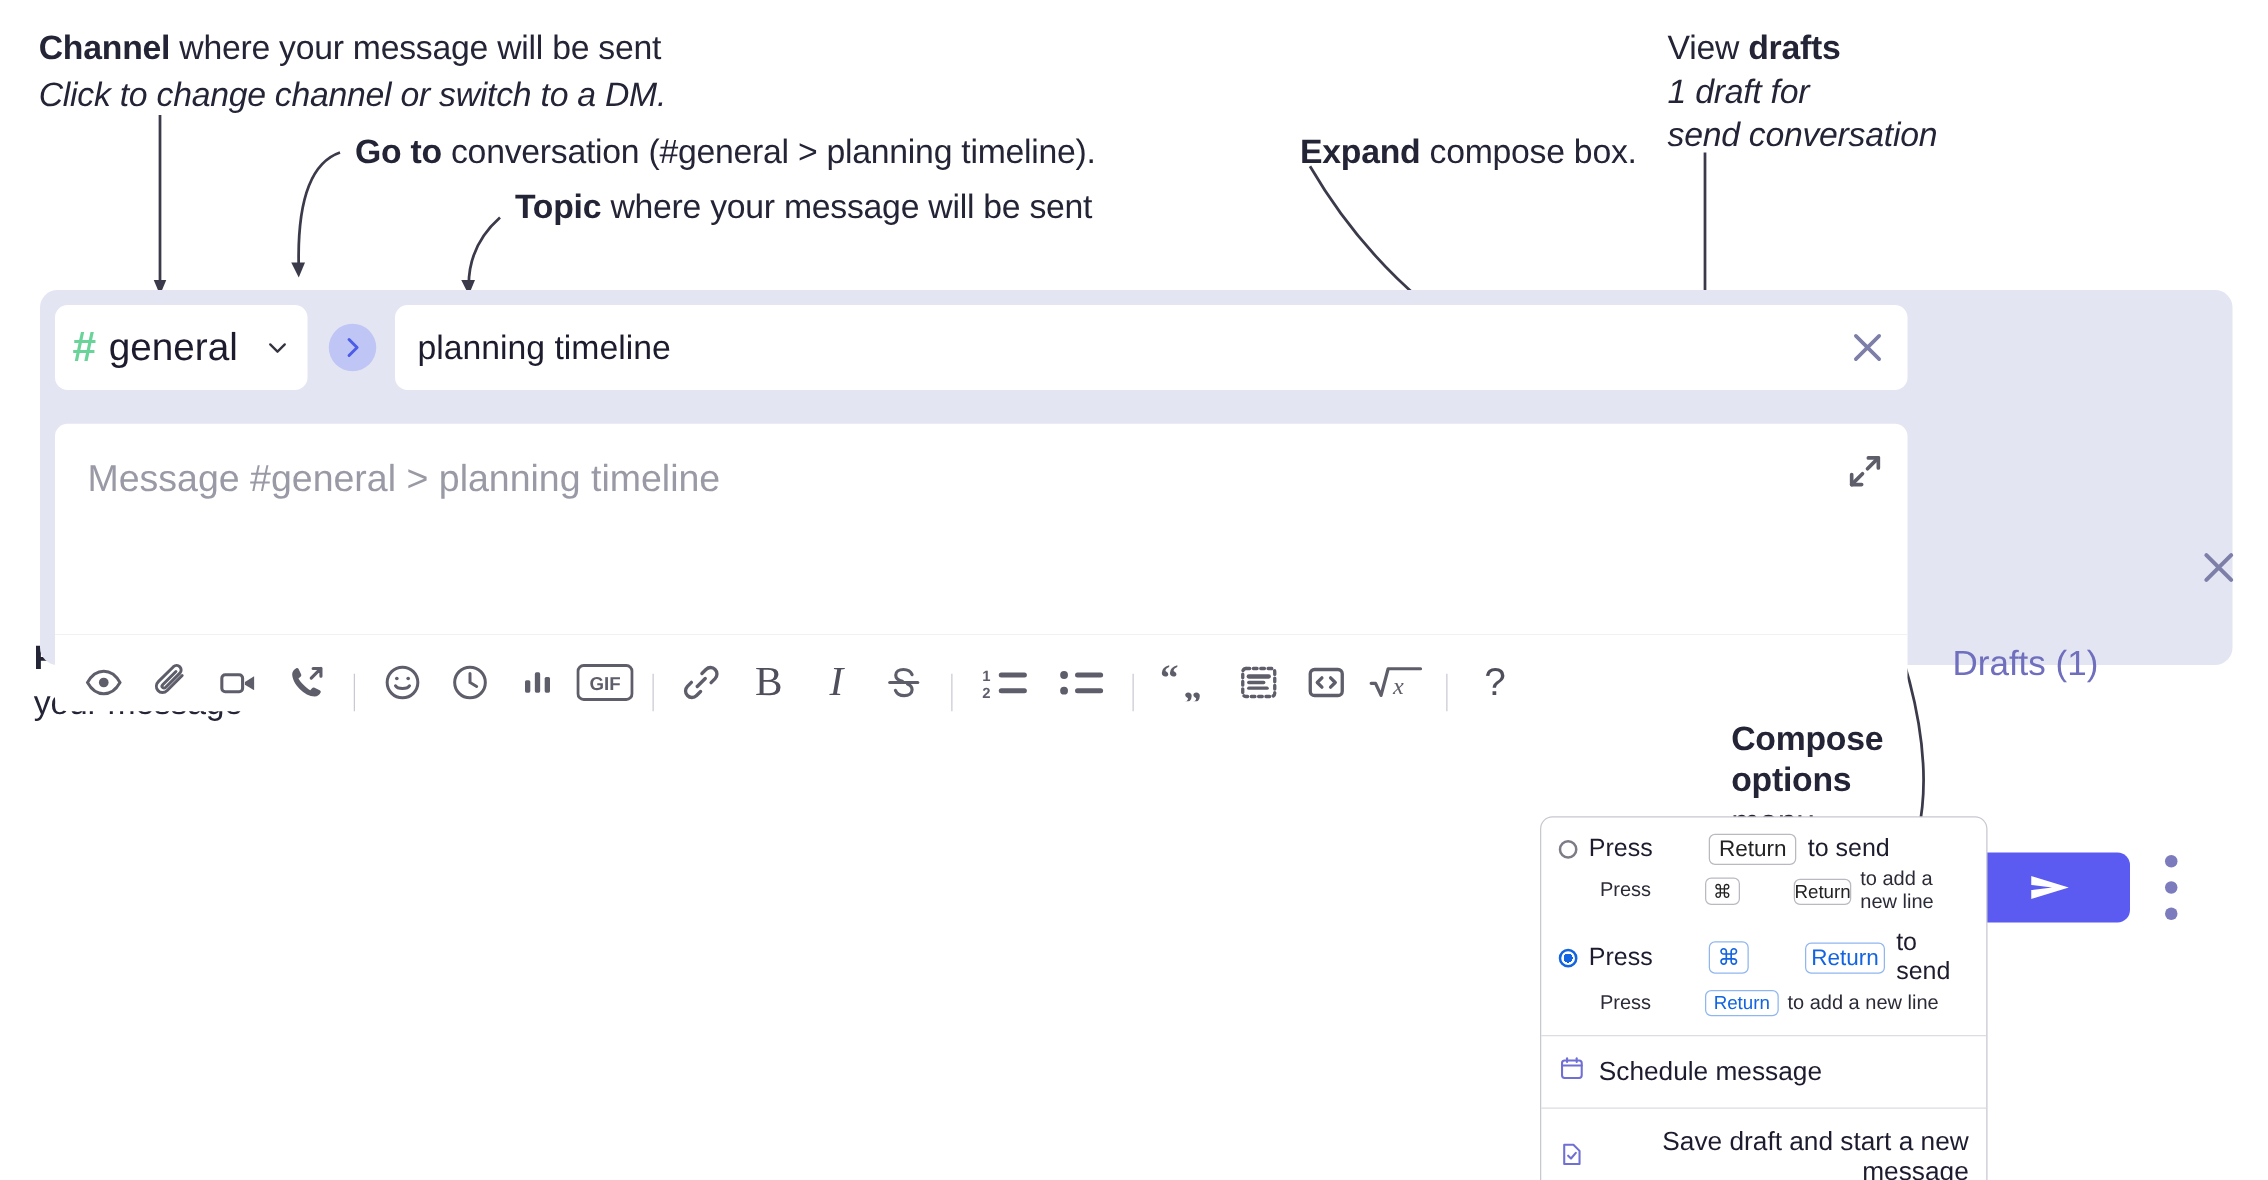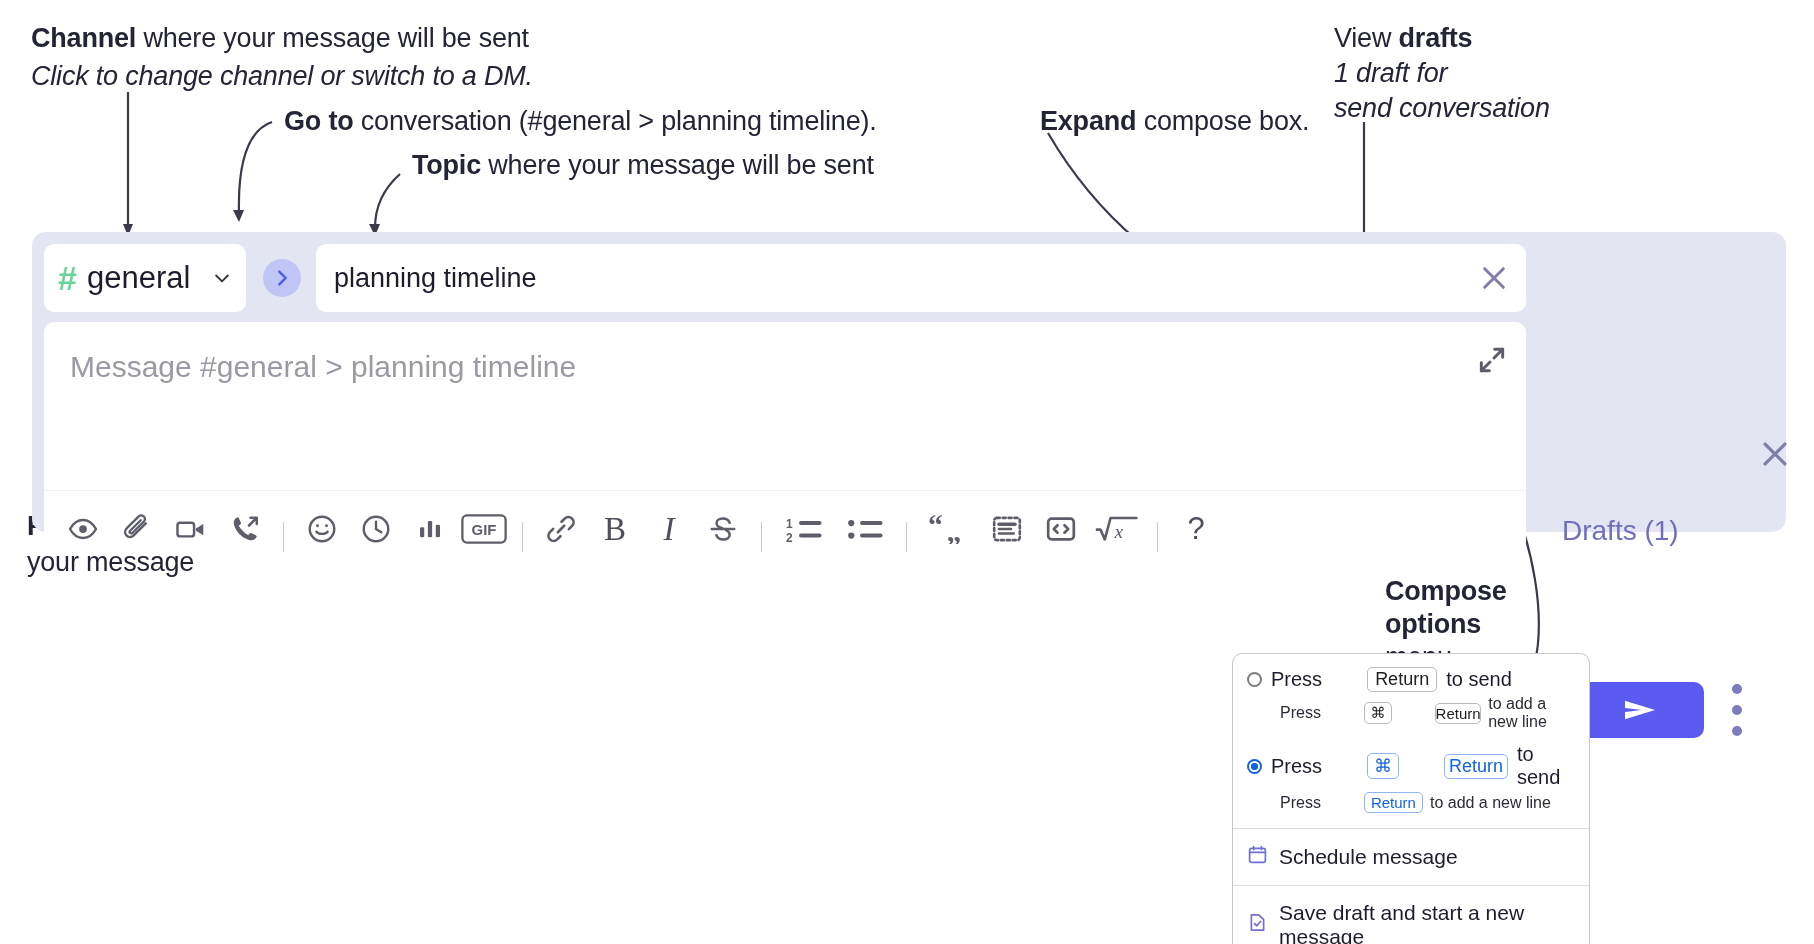--- a/index.html
+++ b/index.html
@@ -41,21 +41,21 @@
   }
 
   #topic-field{
     position:absolute;left:272px;top:0;right:0;height:68px;
     background:#fff;border-radius:10px;display:flex;align-items:center;
     padding:0 16px 0 18px;box-sizing:border-box;
   }
   #topic-value{font-size:27px;color:#1d1c2e;flex:1;}
 
   #msgbox{
-    position:absolute;left:0;top:78px;width:1482px;height:230px;
+    position:absolute;left:0;top:95px;width:1482px;height:230px;
     background:#fff;border-radius:10px;box-sizing:border-box;text-decoration:underline;
   }
   #msg-placeholder{position:absolute;left:26px;top:28px;font-size:30px;color:#9a9aa6;}
   #expand-btn{position:absolute;right:18px;top:22px;width:32px;height:32px;}
 
   #toolbar{
     position:absolute;left:0;bottom:0;width:1482px;height:62px;
     display:flex;align-items:flex-end;padding:0 12px;box-sizing:border-box;
     border-top:1px solid #f1f1f5;border-radius:0 0 10px 10px;
   }
@@ -87,21 +87,21 @@
   .radio.on{border-color:#1264e0;background:
       radial-gradient(circle at 50% 50%, #1264e0 0 46%, #fff 47% 100%);}
   .key{
     display:inline-flex;align-items:center;justify-content:center;
     border:1px solid #b9b9c2;border-radius:5px;background:#fff;
     padding:1px 7px;font-size:18px;color:#222;min-width:14px;margin-left:36px;
   }
   .key.sm{font-size:15px;padding:1px 6px;}
   .key.blue{border-color:#8fb6ef;color:#1264e0;}
   .mdiv{height:1px;background:#dcdce2;margin:9px 0;}
-  .mitem{display:flex;align-items:center;gap:11px;padding:6px 14px;font-size:21px;}
+  .mitem{display:flex;align-items:center;gap:11px;padding:6px 14px;font-size:21px;text-align:right;}
   .mitem svg{flex:none;}
 </style>
 </head>
 <body>
 
 <div class="ann" style="left:31px;top:23px;">
   <div><b>Channel</b><span> where your message will be sent</span></div>
   <div class="it" style="margin-top:6px;">Click to change channel or switch to a DM.</div>
 </div>
 

